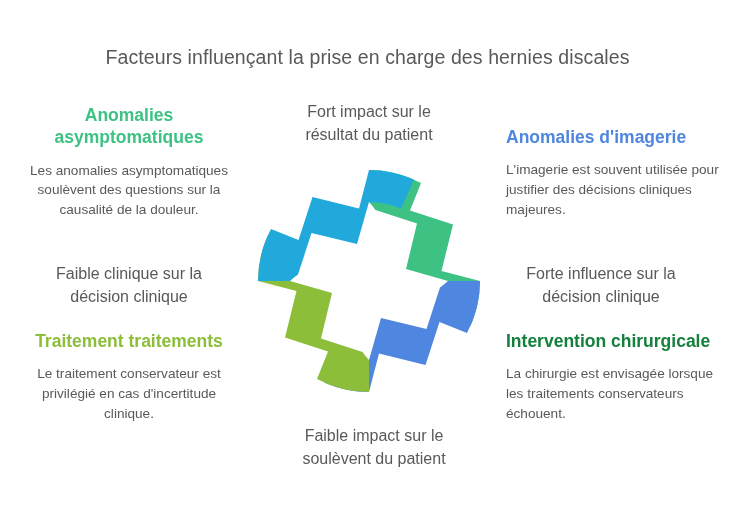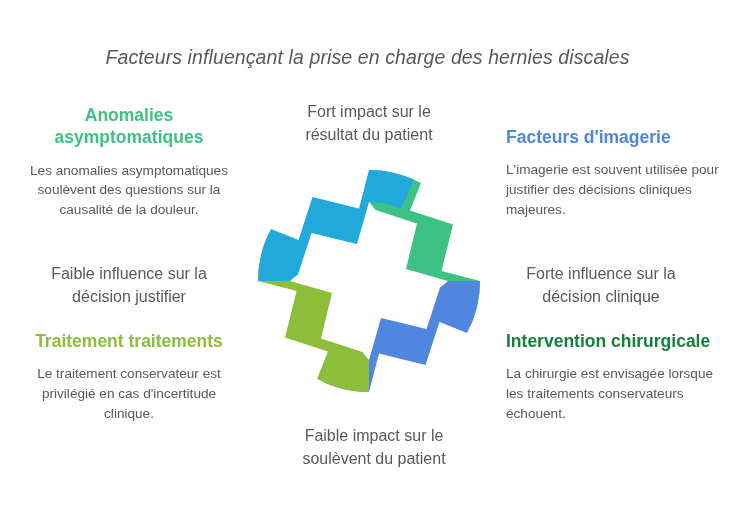--- a/index.html
+++ b/index.html
@@ -28,21 +28,20 @@
     position: absolute;
     left: 0;
     top: 46px;
     width: 735px;
     text-align: center;
     font-size: 19.5px;
     color: #57595b;
     letter-spacing: 0.1px;
     font-weight: 400;
     white-space: nowrap;
-    font-style: italic;
   }
 
   
   .ring-wrap {
     position: absolute;
     left: 254px;
     top: 166px;
     width: 230px;
     height: 230px;
   }
@@ -100,25 +99,25 @@
 
   <div class="block align-center" id="cap-bottom">
     <p class="note-text">Faible impact sur le soulèvent du patient</p>
   </div>
 
   <div class="block align-right" id="blk-top-left">
     <div class="heading" style="color: rgb(61, 194, 131);">Anomalies asymptomatiques</div>
     <p class="body-text">Les anomalies asymptomatiques soulèvent des questions sur la causalité de la douleur.</p>
   </div>
   <div class="block align-right" id="note-top-left">
-    <p class="note-text">Faible influence sur la décision justifier</p>
+    <p class="note-text">Faible clinique sur la décision clinique</p>
   </div>
 
   <div class="block align-left" id="blk-top-right">
-    <div class="heading" style="color: rgb(78, 134, 224);">Facteurs d'imagerie</div>
+    <div class="heading" style="color: rgb(78, 134, 224);">Anomalies d'imagerie</div>
     <p class="body-text">L'imagerie est souvent utilisée pour justifier des décisions cliniques majeures.</p>
   </div>
   <div class="block align-center" id="note-top-right">
     <p class="note-text">Forte influence sur la décision clinique</p>
   </div>
 
   <div class="block align-right" id="blk-bottom-left">
     <div class="heading" style="color: rgb(140, 190, 58);">Traitement traitements</div>
     <p class="body-text">Le traitement conservateur est privilégié en cas d'incertitude clinique.</p>
   </div>

